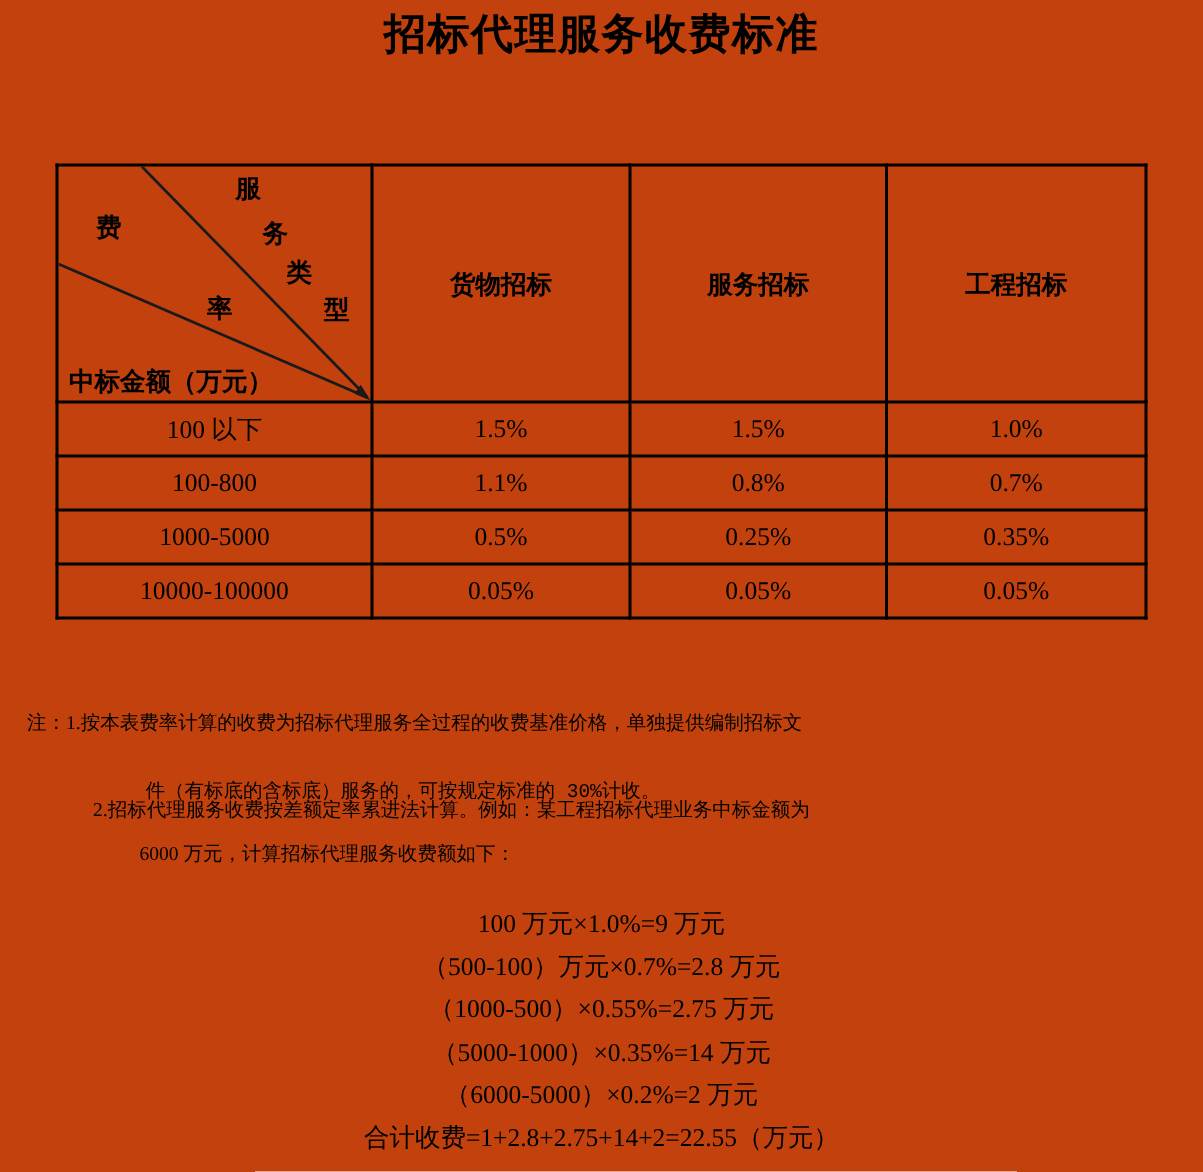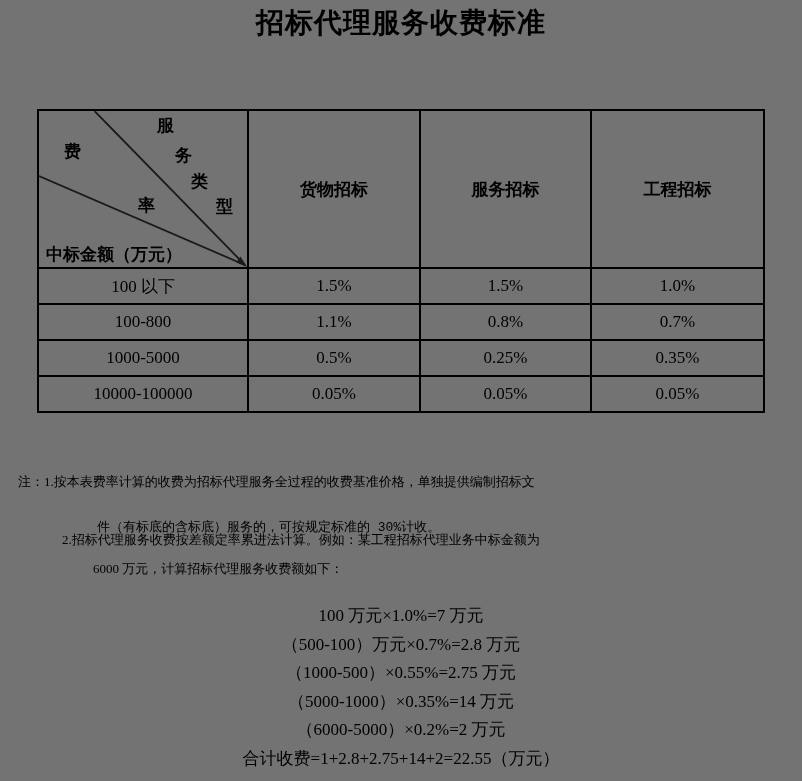--- a/index.html
+++ b/index.html
@@ -2,21 +2,21 @@
 <html><head>
 <meta charset="utf-8">
 <style>
   * { box-sizing: border-box; }
   html, body { margin: 0; padding: 0; background: #ffffff; }
   body {
     width: 802px; height: 781px;
     font-family: "Liberation Serif", "DejaVu Serif", serif;
     color: #000;
   }
-  .page { position: relative; width: 802px; height: 781px; background: #737373; overflow: hidden; }
+  .page { position: relative; width: 802px; height: 781px; background: #c2410c; overflow: hidden; }
 
   .title {
     position: absolute; top: 4px; left: 0; width: 100%;
     margin: 0; text-align: center;
     font-size: 28px; font-weight: bold; letter-spacing: 1px;
   }
 
   .fee-table {
     position: absolute; left: 37px; top: 109px; width: 726px;
     border-collapse: collapse; table-layout: fixed;
@@ -124,21 +124,21 @@
       </tr>
     </tbody>
   </table>
 
   <div class="note n1">注：1.按本表费率计算的收费为招标代理服务全过程的收费基准价格，单独提供编制招标文</div>
   <div class="note n2">件（有标底的含标底）服务的，可按规定标准的 30%计收。</div>
   <div class="note n3">2.招标代理服务收费按差额定率累进法计算。例如：某工程招标代理业务中标金额为</div>
   <div class="note n4">6000 万元，计算招标代理服务收费额如下：</div>
 
   <div class="calc">
-    <div class="calc-line">100 万元×1.0%=7 万元</div>
+    <div class="calc-line">100 万元×1.0%=9 万元</div>
     <div class="calc-line">（500-100）万元×0.7%=2.8 万元</div>
     <div class="calc-line">（1000-500）×0.55%=2.75 万元</div>
     <div class="calc-line">（5000-1000）×0.35%=14 万元</div>
     <div class="calc-line">（6000-5000）×0.2%=2 万元</div>
     <div class="calc-line">合计收费=1+2.8+2.75+14+2=22.55（万元）</div>
   </div>
 
 </div>
 
 </body></html>

